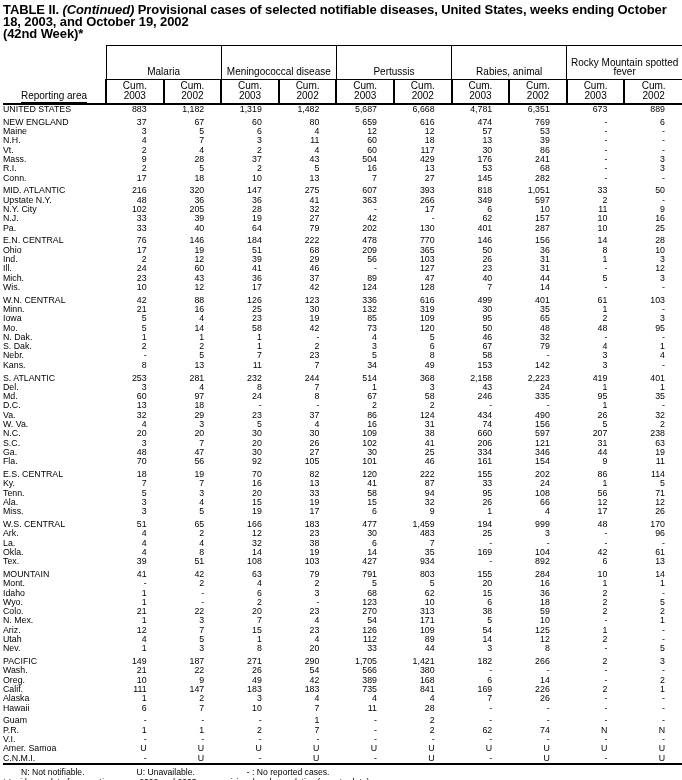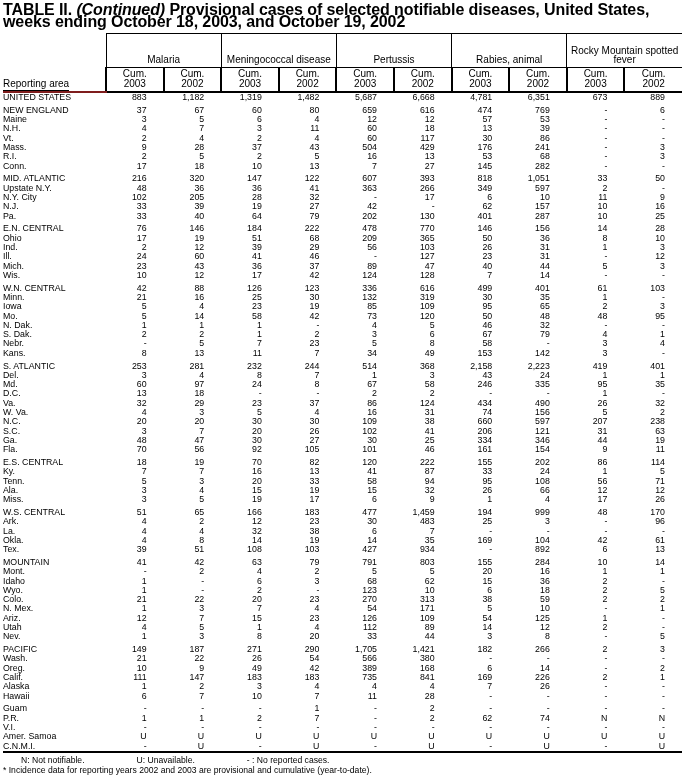--- a/index.html
+++ b/index.html
@@ -1,30 +1,30 @@
 <!DOCTYPE html>
 <html><head>
 <meta charset="utf-8">
 <style>
   html,body { margin:0; padding:0; background:#fff; color:#000;
     font-family:"Liberation Sans", sans-serif; }
   .page { width:682px; height:780px; box-sizing:border-box; padding:4px 2px 0 3px; overflow:hidden; }
 
-  .title { font-size:16px; font-weight:bold; line-height:12px; letter-spacing:-0.1px; margin-bottom:5px; }
+  .title { font-size:13px; font-weight:bold; line-height:12px; letter-spacing:-0.1px; margin-bottom:5px; }
   .title .cont { font-style:italic; }
 
   table { border-collapse:collapse; table-layout:fixed; width:679px;
     border-bottom:2.5px solid #000; }
   col.c-area { width:103px; }
   col.c-num  { width:57.6px; }
 
   thead th { font-weight:normal; font-size:10px; padding:0; }
   tr.grp-row th.grp { border-left:1px solid #000; border-top:1px solid #000; border-bottom:1px solid #000;
     vertical-align:bottom; text-align:center; line-height:9.6px; padding:1px 2px 2px 2px; height:30px; }
-  th.area-head { vertical-align:bottom; text-align:left; border-bottom:2px solid #7f1d1d;margin-left:28px; }
+  th.area-head { vertical-align:bottom; text-align:center; border-bottom:2px solid #000000;margin-left:28px; }
   th.area-head .ul { border-bottom:1px solid #000; padding-bottom:1px; display:inline-block; }
   tr.sub-row th { border-left:2px solid #000; border-bottom:2px solid #000;
     text-align:center; line-height:10px; padding:1px 0 2px 0;margin-left:40px; }
 
   tbody td { font-size:8.8px; line-height:9.3px; padding:0; white-space:nowrap; overflow:hidden; }
   td.area { text-align:left; }
   td.num  { text-align:right; padding-right:17px; }
   tr.gap td { padding-top:3.5px; }
   tr.total td, tr.region td { letter-spacing:0; }
 
@@ -33,20 +33,21 @@
 </style>
 </head>
 <body>
 
 <div class="page">
 
   <div class="title">
     <span>TABLE II.</span>
     <span class="cont">(Continued)</span>
     <span>Provisional cases of selected notifiable diseases, United States, weeks ending October 18, 2003, and October 19, 2002</span>
+    <div>(42nd Week)*</div>
   </div>
 
   <table>
     <colgroup>
       <col class="c-area">
       <col class="c-num">
         <col class="c-num">
         <col class="c-num">
         <col class="c-num">
         <col class="c-num">
@@ -213,21 +214,21 @@
           <td class="num">145</td>
           <td class="num">282</td>
           <td class="num">-</td>
           <td class="num">-</td>
         </tr>
         <tr class="region gap">
           <td class="area">MID. ATLANTIC</td>
           <td class="num">216</td>
           <td class="num">320</td>
           <td class="num">147</td>
-          <td class="num">122</td>
+          <td class="num">275</td>
           <td class="num">607</td>
           <td class="num">393</td>
           <td class="num">818</td>
           <td class="num">1,051</td>
           <td class="num">33</td>
           <td class="num">50</td>
         </tr>
         <tr class="state">
           <td class="area">Upstate N.Y.</td>
           <td class="num">48</td>

